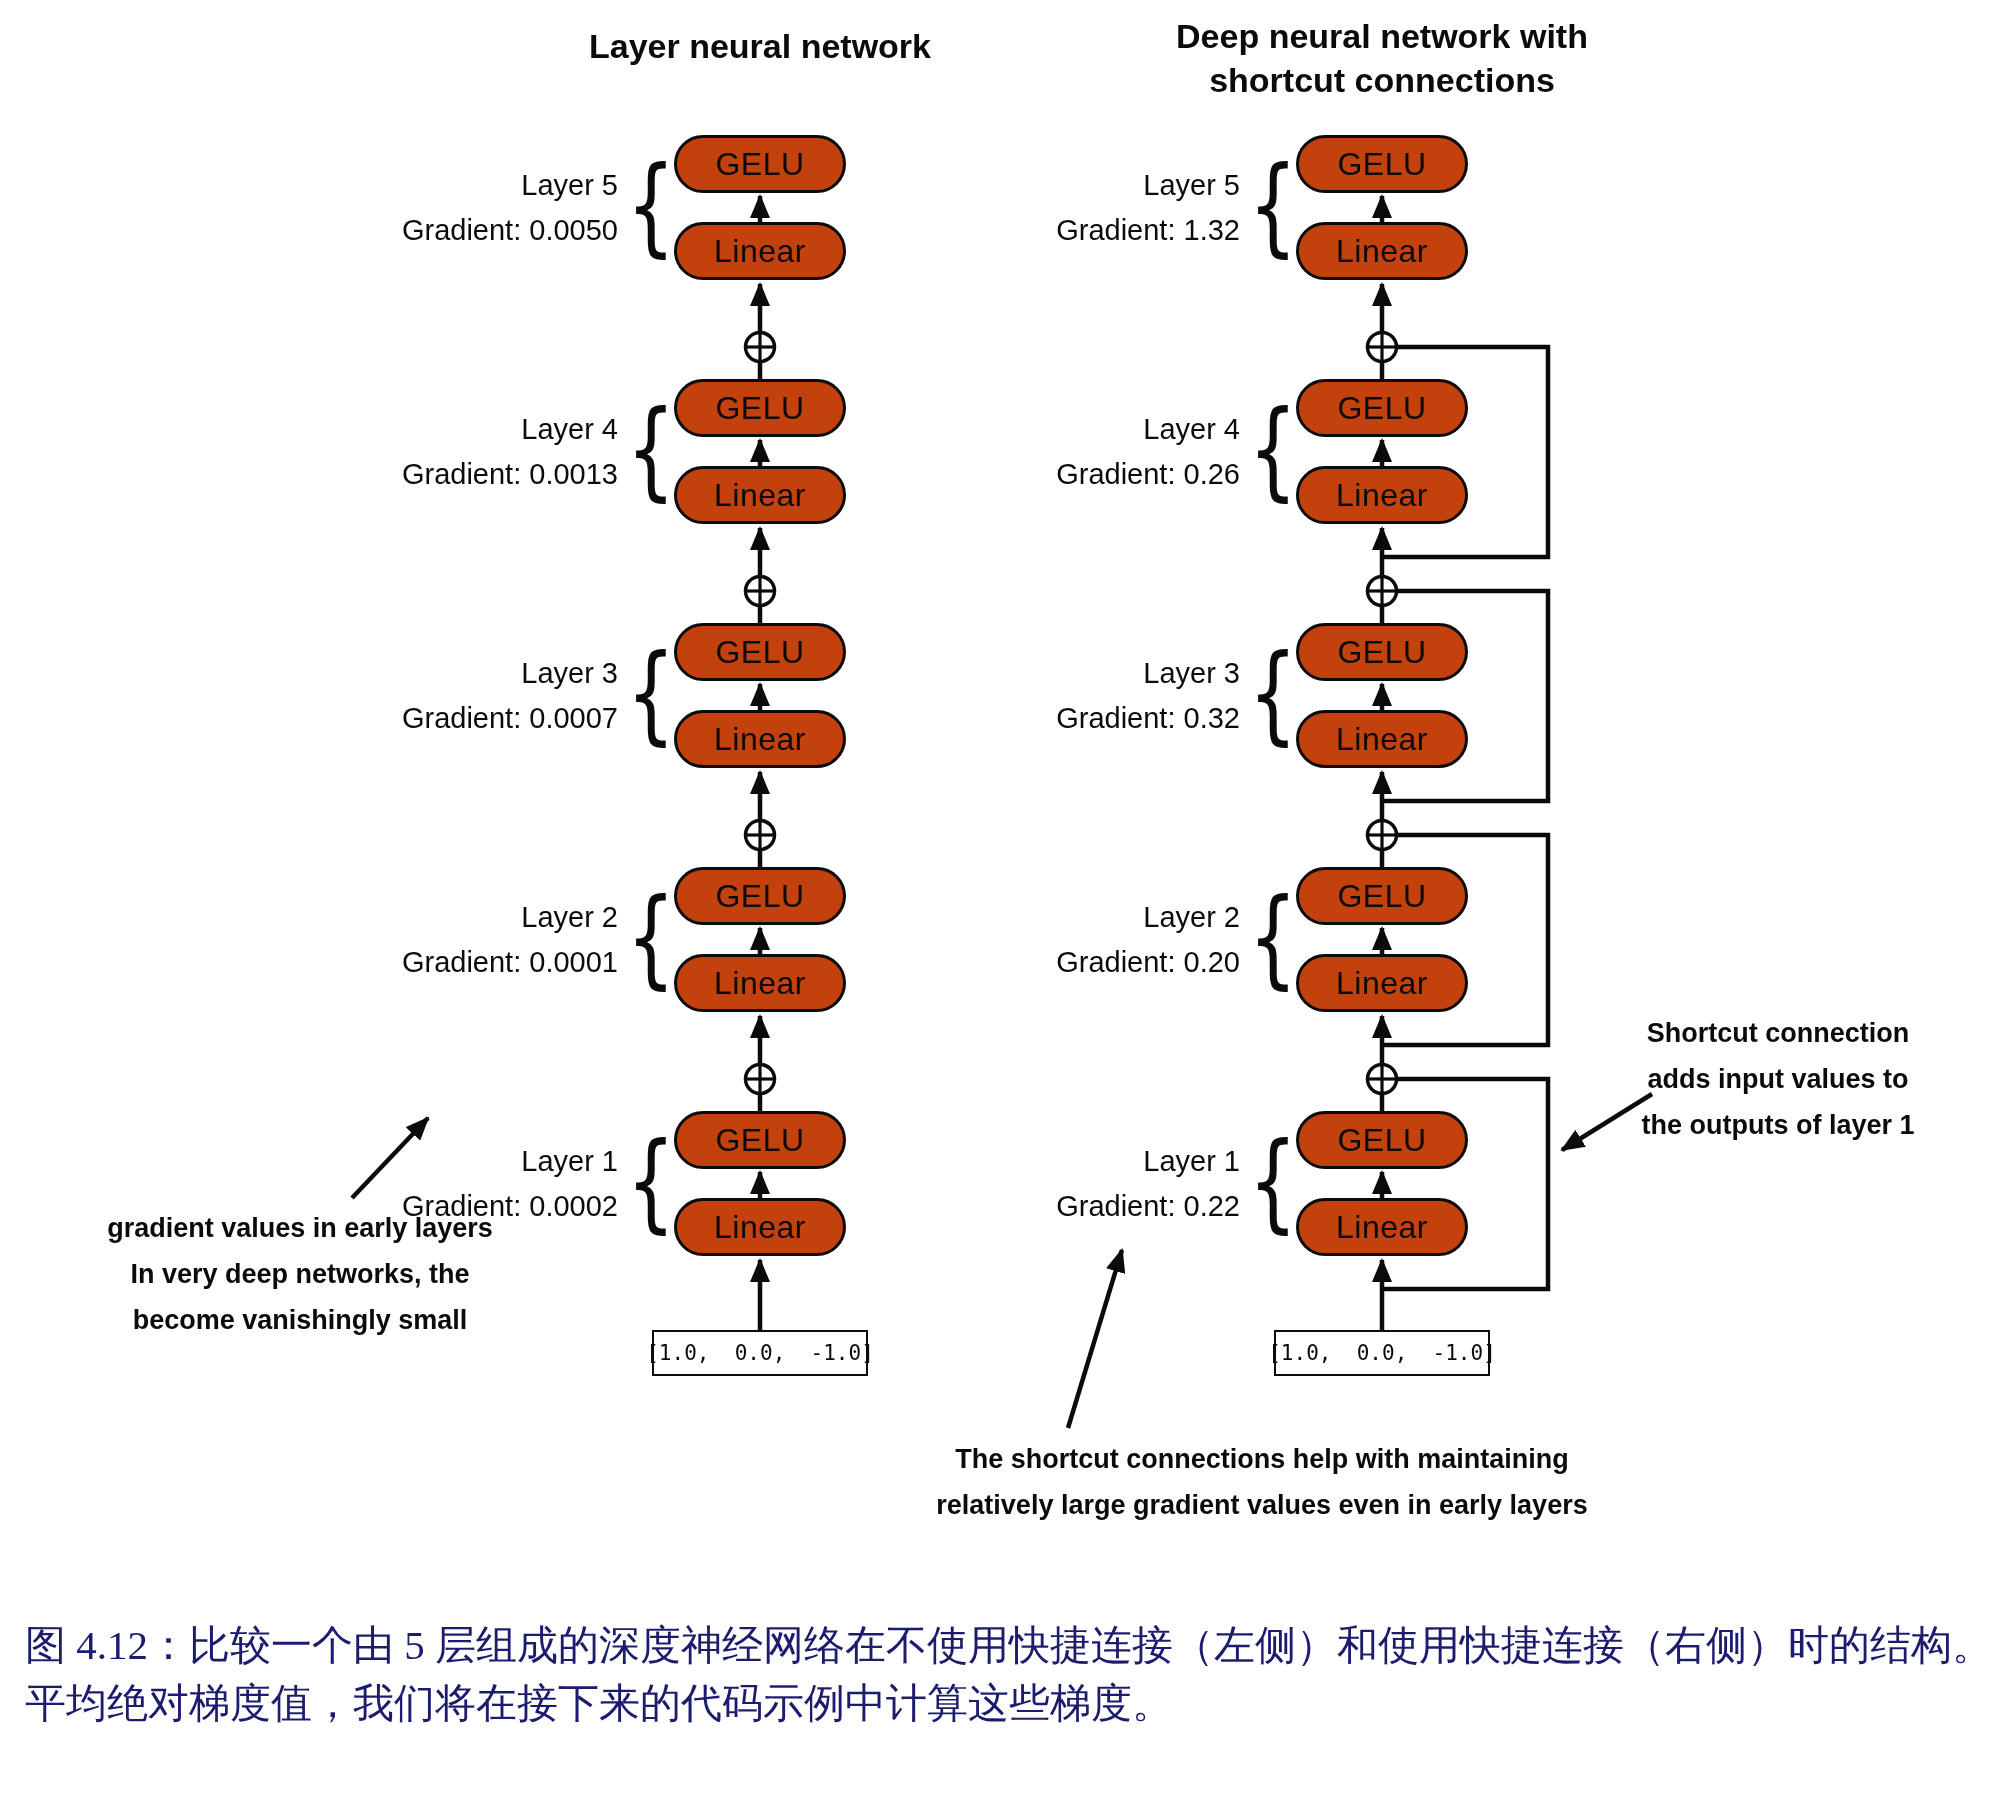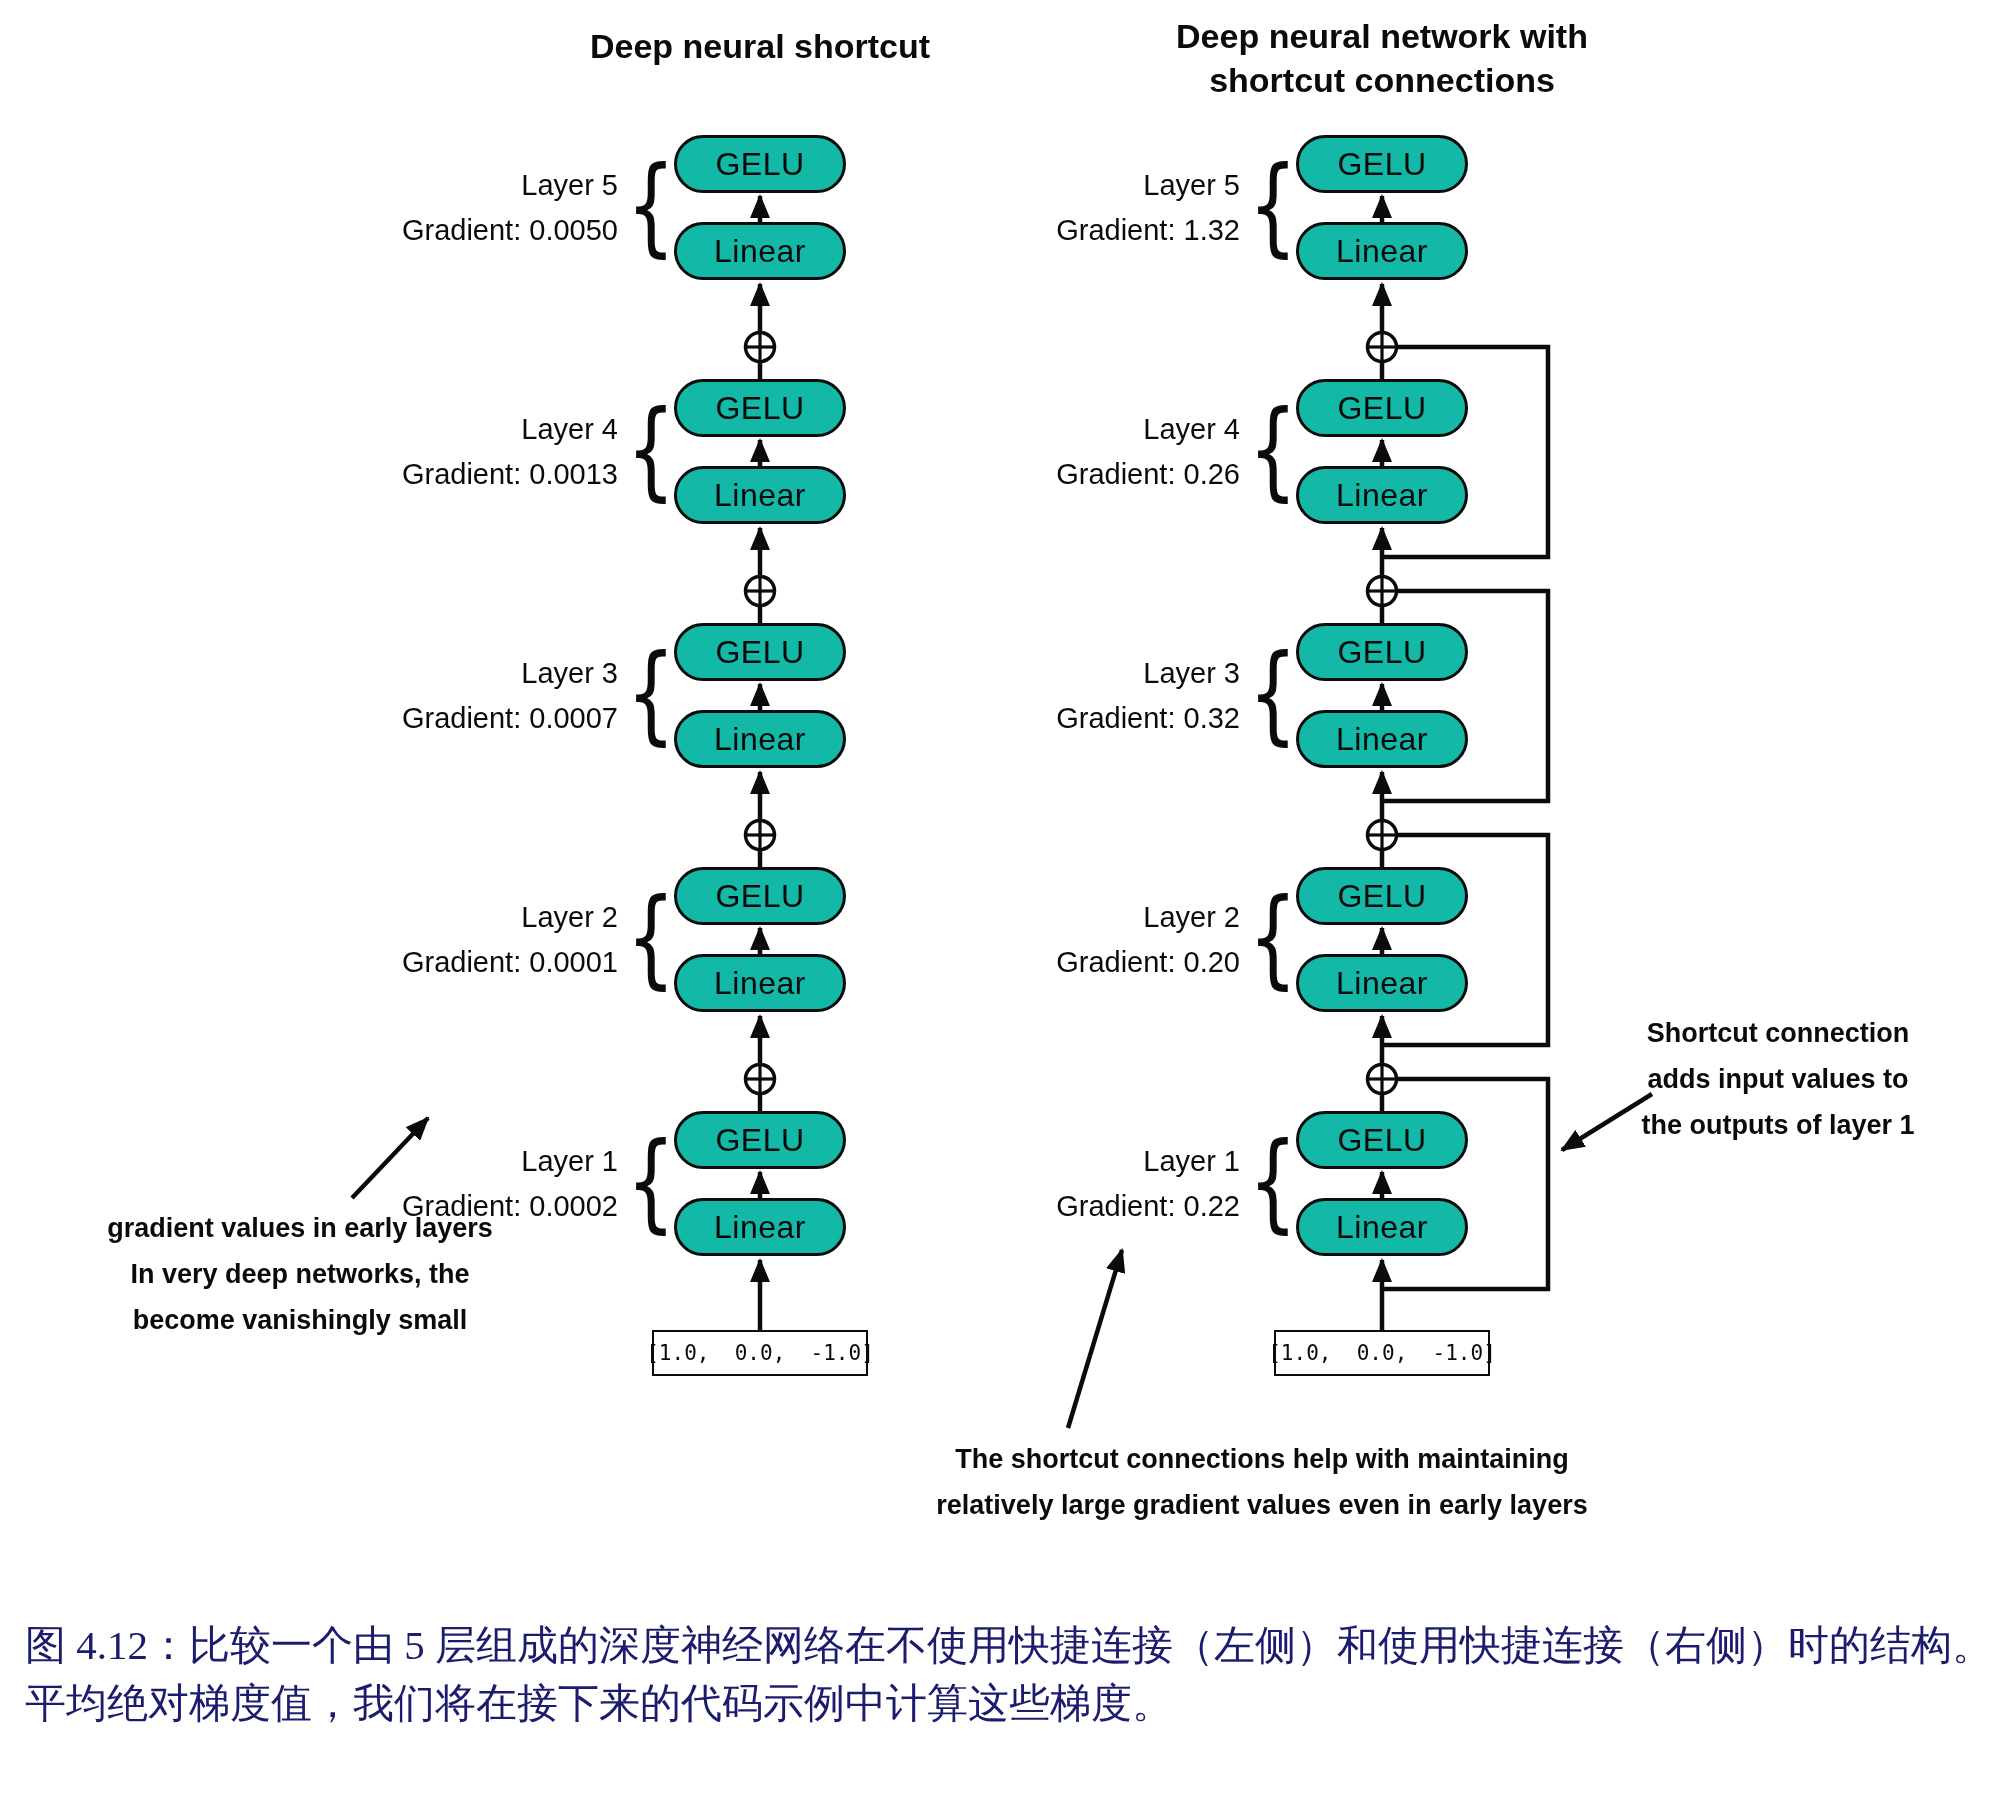--- a/index.html
+++ b/index.html
@@ -7,21 +7,21 @@
     position:relative;width:2010px;height:1800px;background:#ffffff;
     font-family:"Liberation Sans",sans-serif;color:#0b0b0b;overflow:hidden;
   }
   #connectors{position:absolute;left:0;top:0;}
   .col-title{
     position:absolute;transform:translateX(-50%);text-align:center;
     font-weight:bold;font-size:34px;line-height:44px;white-space:nowrap;
   }
   .nnbox{
     position:absolute;width:172px;height:58px;box-sizing:border-box;
-    border:3.5px solid #0b0b0b;border-radius:29px;background:#14b8a6;
+    border:3.5px solid #0b0b0b;border-radius:29px;background:#c2410c;
     display:flex;align-items:center;justify-content:center;
     font-size:32px;letter-spacing:.5px;text-align:center;
   }
   .layer-label{
     position:absolute;text-align:right;font-size:29px;line-height:45px;white-space:nowrap;
   }
   .brace{
     position:absolute;width:46px;text-align:center;font-size:96px;line-height:132px;
     transform:scale(.8,1.12);transform-origin:center;
     font-family:"DejaVu Sans",sans-serif;font-weight:normal;
@@ -123,21 +123,21 @@
         <circle cx="1382" cy="1079" r="14.5" fill="#ffffff" stroke="#0b0b0b" stroke-width="3.5"></circle>
         <line x1="1368" y1="1079" x2="1396" y2="1079" stroke="#0b0b0b" stroke-width="3.2"></line>
         <line x1="1382" y1="1065" x2="1382" y2="1093" stroke="#0b0b0b" stroke-width="3.2"></line>
       </g>
       <line x1="352" y1="1198" x2="428" y2="1118" stroke="#0b0b0b" stroke-width="4.5" marker-end="url(#ah)"></line>
       <line x1="1068" y1="1428" x2="1122" y2="1250" stroke="#0b0b0b" stroke-width="4.5" marker-end="url(#ah)"></line>
       <line x1="1652" y1="1094" x2="1562" y2="1150" stroke="#0b0b0b" stroke-width="4.5" marker-end="url(#ah)"></line>
     </svg>
 
   <div class="col-title" style="left:760px;top:24px;">
-    <div>Deep neural shortcut</div>
+    <div>Layer neural network</div>
   </div>
 
   <div class="col-title" style="left:1382px;top:14px;">
     <div>Deep neural network with</div>
     <div>shortcut connections</div>
   </div>
 
   <div id="left-layers">
       <div class="layer-label" style="right: 1392px; top: 163px;">
         <div>Layer 5</div>

